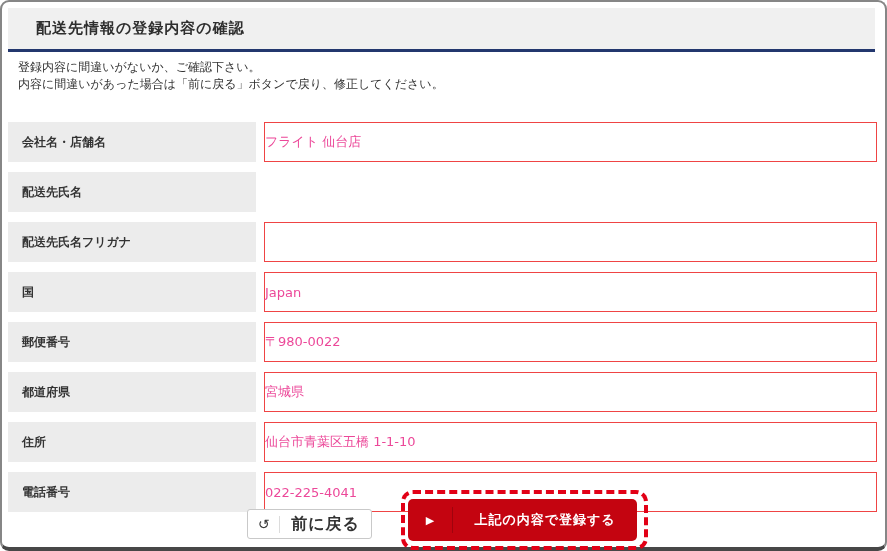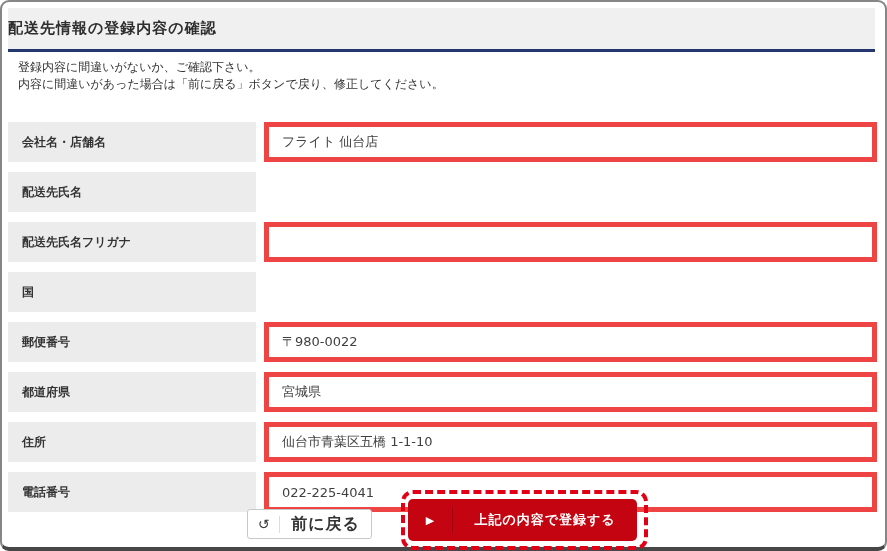--- a/index.html
+++ b/index.html
@@ -17,21 +17,21 @@
 
   
   .titlebar {
     position:absolute; left:6px; top:6px; width:867px; height:41px;
     background:#f0f0f0;
     border-bottom:3px solid #23376e;
     box-sizing:content-box;
     display:flex; align-items:center;
   }
   .titlebar .page-title {
-    margin:0; padding-left:0;
+    margin:0; padding-left:28px;
     font-size:15px; font-weight:bold; letter-spacing:1px; color:#2f2f2f;
   }
 
   
   .instructions {
     position:absolute; left:16px; top:57px;
     font-size:12px; line-height:17px; color:#333;
   }
 
   
@@ -40,24 +40,24 @@
   .crow .cell-label {
     width:248px; margin-right:8px;
     background:#ececec;
     box-sizing:border-box; padding-left:14px;
     display:flex; align-items:center;
     font-size:12px; font-weight:bold; color:#333;
   }
   .crow .cell-value {
     flex:1;
     background:#fff;
-    border:5px solid #ef4444;
-    box-sizing:border-box; padding-left:13px;
+    border:1px solid #ef4444;
+    box-sizing:border-box; 
     display:flex; align-items:center;
-    font-size:13px; color:#404040;
+    font-size:13px; color:#ec4899;
   }
 
   
   .btn-back {
     position:absolute; left:245px; top:507px; width:125px; height:30px;
     box-sizing:border-box;
     background:#ffffff; border:1px solid #c9c9c9; border-radius:3px;
     display:flex; align-items:center;
     cursor:pointer; padding:0;
     font-family:inherit;
@@ -110,20 +110,21 @@
     </div>
     <div class="crow">
       <div class="cell-label">配送先氏名</div>
     </div>
     <div class="crow">
       <div class="cell-label">配送先氏名フリガナ</div>
       <div class="cell-value"></div>
     </div>
     <div class="crow">
       <div class="cell-label">国</div>
+      <div class="cell-value">Japan</div>
     </div>
     <div class="crow">
       <div class="cell-label">郵便番号</div>
       <div class="cell-value">〒980-0022</div>
     </div>
     <div class="crow">
       <div class="cell-label">都道府県</div>
       <div class="cell-value">宮城県</div>
     </div>
     <div class="crow">

